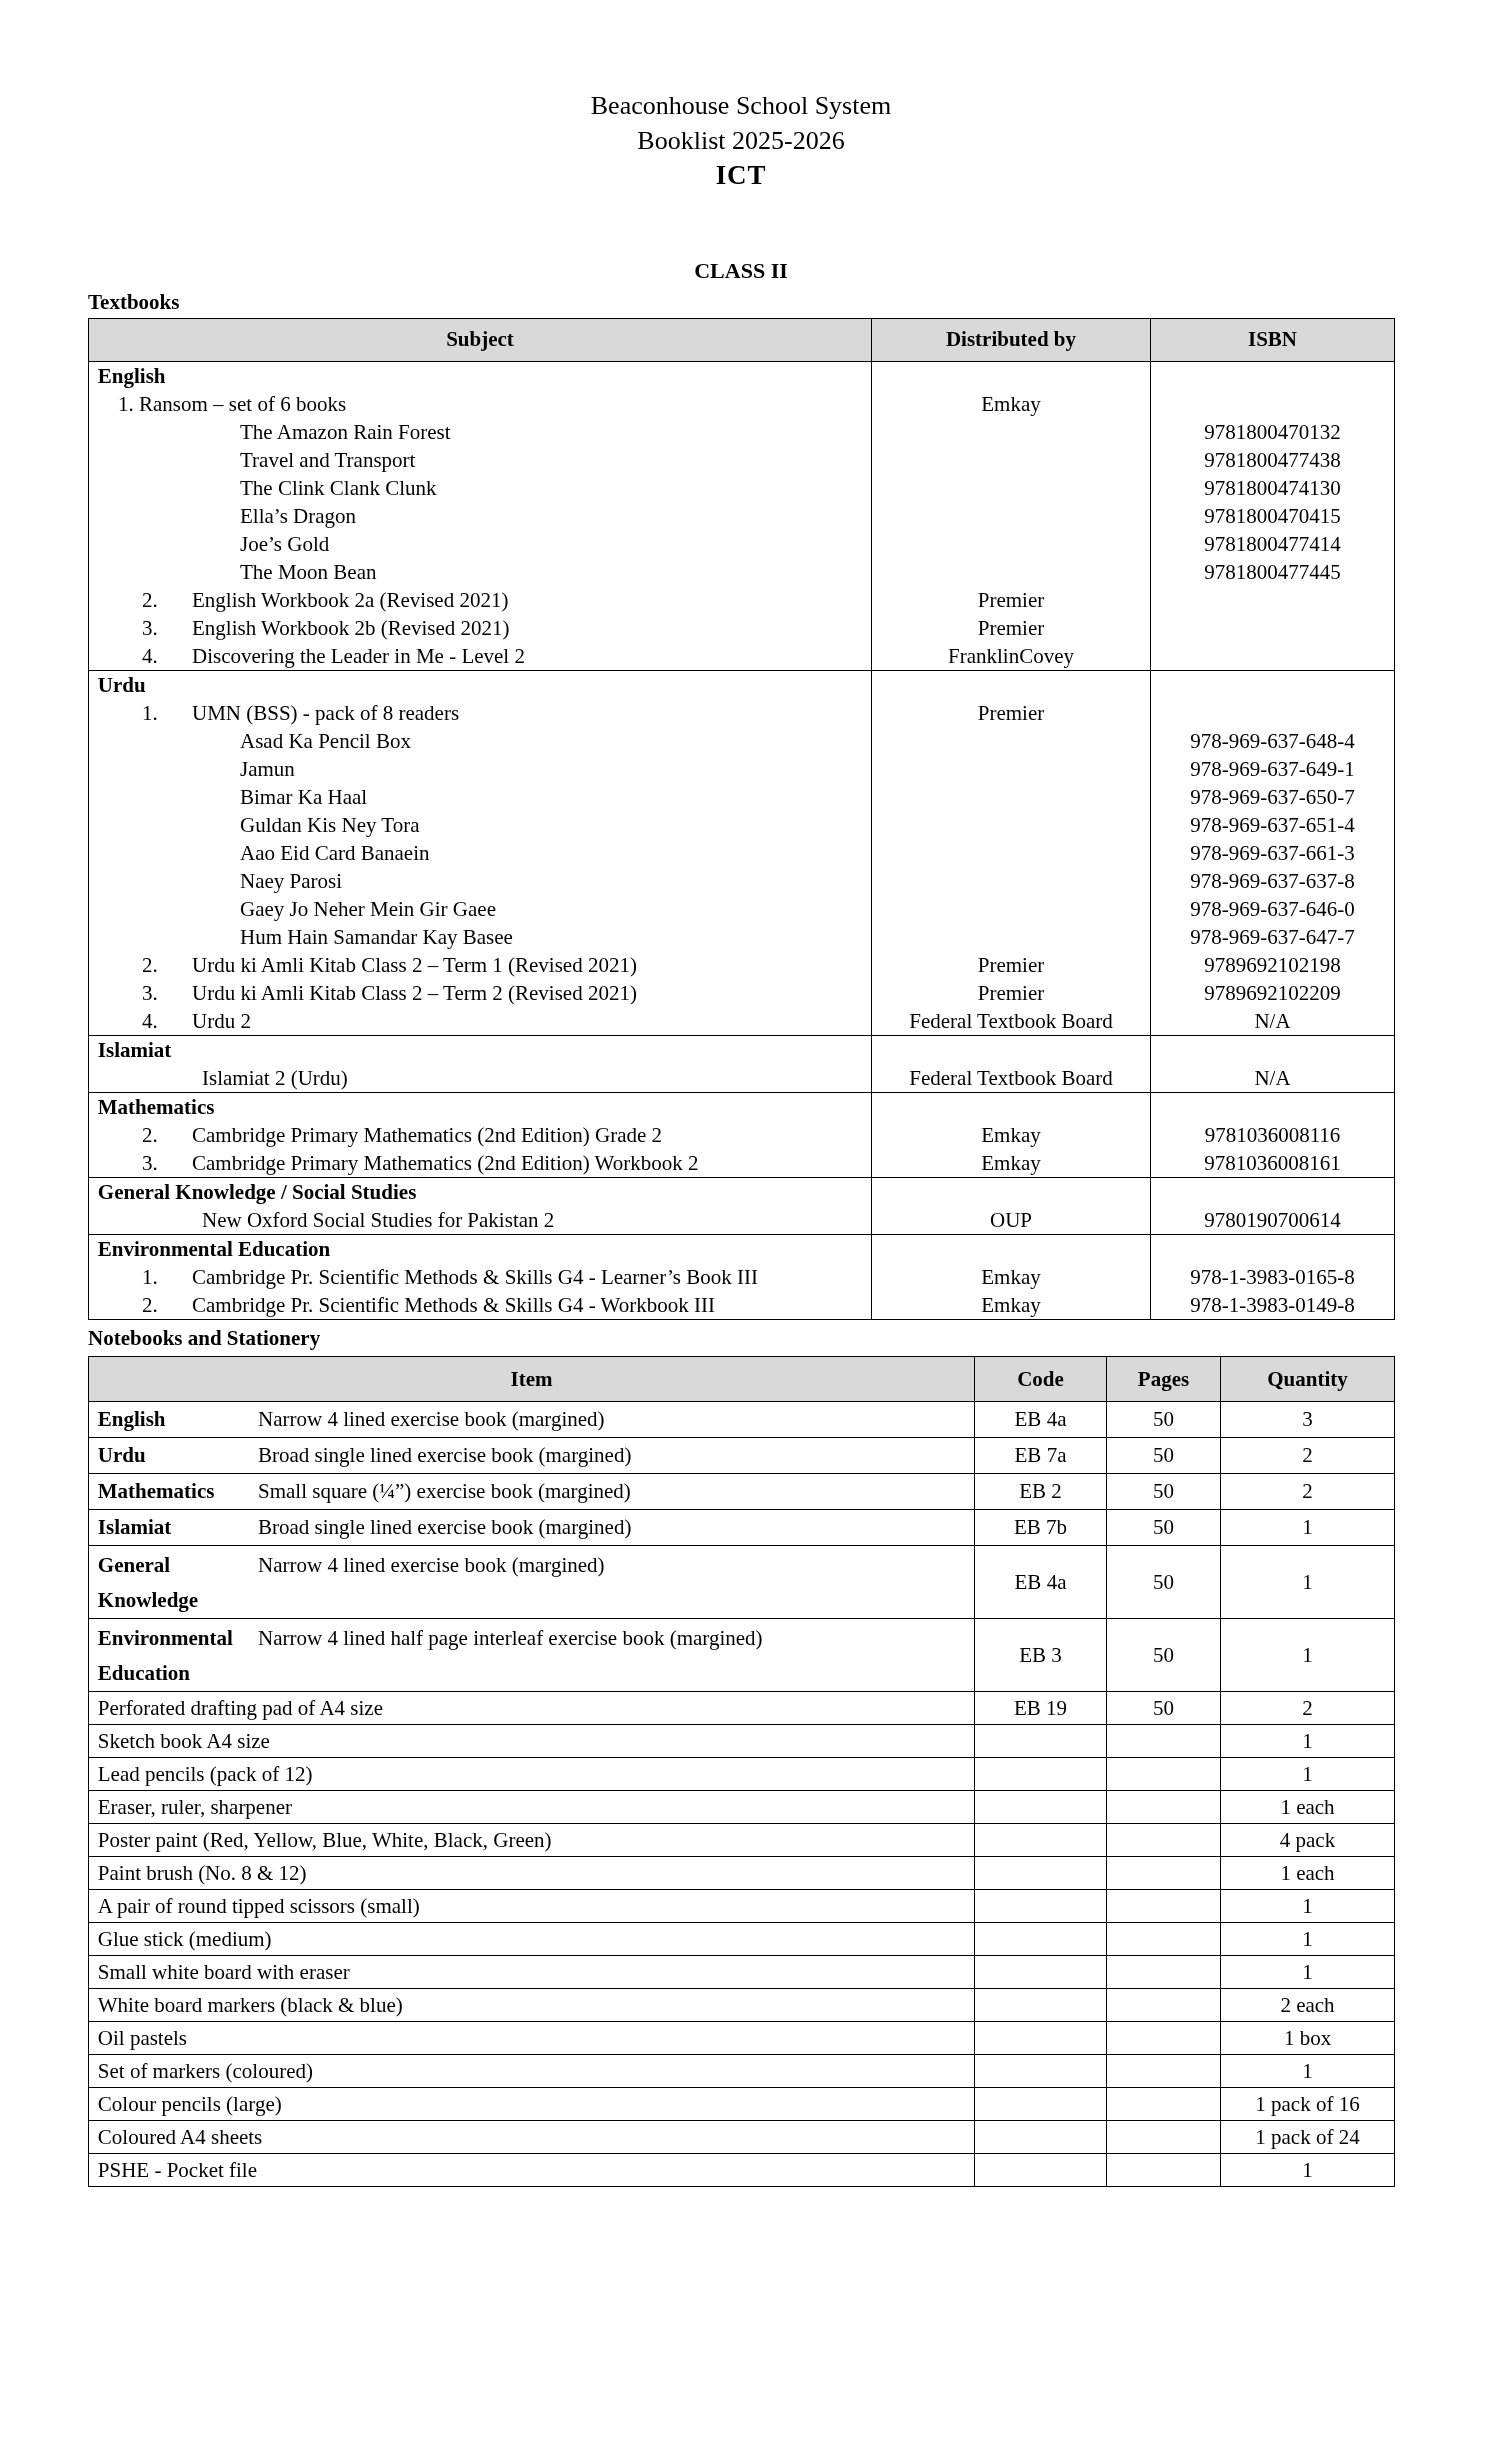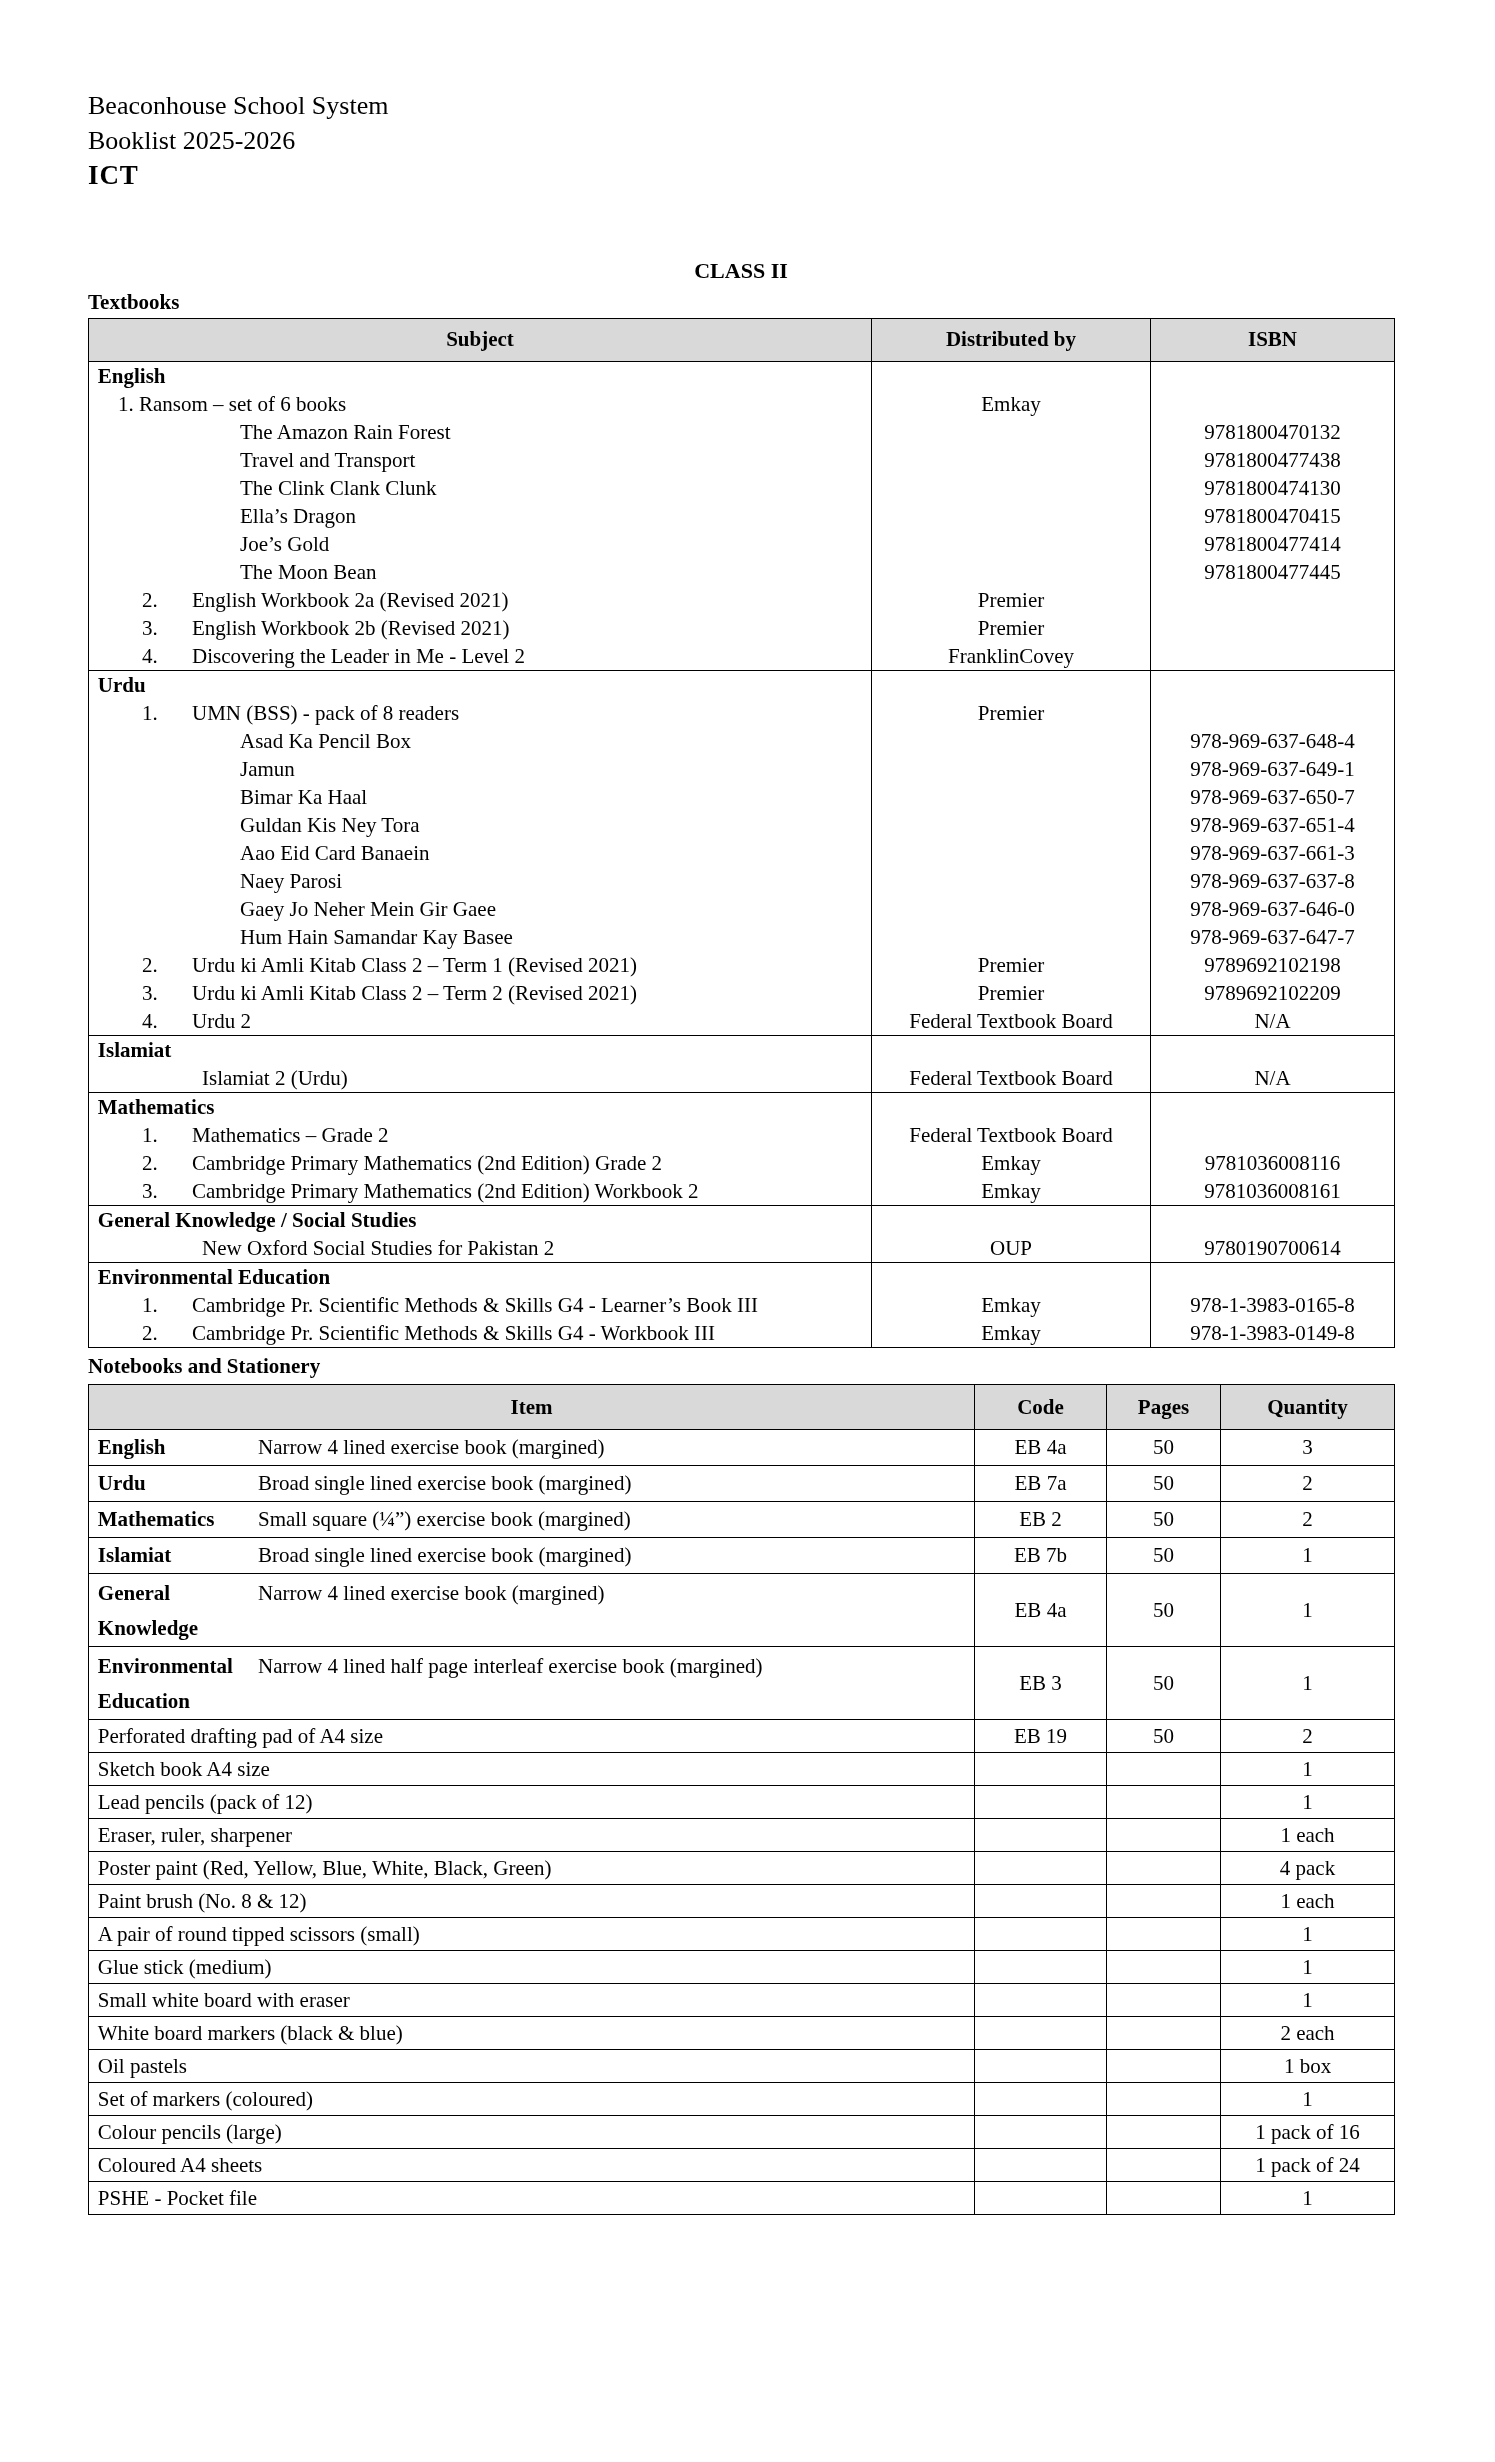--- a/index.html
+++ b/index.html
@@ -2,21 +2,21 @@
 <html style="font-size:14px"><head>
 <meta charset="utf-8">
 <style>
   html,body{margin:0;padding:0;}
   body{
     width:1495px;height:2462px;background:#ffffff;color:#000;
     font-family:"Liberation Serif", serif;
     position:relative;overflow:hidden;
   }
   .content{width:1306px;margin-left:88px;}
-  .title-block{margin-top:88px;font-size:26px;line-height:35px;}
+  .title-block{margin-top:88px;text-align:center;font-size:26px;line-height:35px;}
   .title-bold{font-weight:bold;font-size:27px;letter-spacing:0.9px;}
   .class-heading{margin-top:65px;text-align:center;font-size:22px;font-weight:bold;line-height:26px;}
   .section-label{margin-top:5.3px;font-size:21px;font-weight:bold;line-height:26px;}
 
   table{border-collapse:collapse;width:1306px;table-layout:fixed;border:1.8px solid #000;}
   th{background:#d9d9d9;border:1.8px solid #000;font-size:21px;font-weight:bold;text-align:center;}
 
   
   .tb{margin-top:2.6px;}
   .tb th{height:40px;margin-left:9px;}
@@ -252,27 +252,20 @@
             <div class="i4">Islamiat 2 (Urdu)</div>
           </td>
           <td class="c-dist">Federal Textbook Board</td>
           <td class="c-isbn">N/A</td>
         </tr>
         <tr class="sec-start">
           <td class="c-sub">
             <div class="i0">Mathematics</div>
           </td>
           <td class="c-dist"></td>
-          <td class="c-isbn"></td>
-        </tr>
-        <tr>
-          <td class="c-sub">
-            <div class="i2"><span class="num">1.</span><span>Mathematics – Grade 2</span></div>
-          </td>
-          <td class="c-dist">Federal Textbook Board</td>
           <td class="c-isbn"></td>
         </tr>
         <tr>
           <td class="c-sub">
             <div class="i2"><span class="num">2.</span><span>Cambridge Primary Mathematics (2nd Edition) Grade 2</span></div>
           </td>
           <td class="c-dist">Emkay</td>
           <td class="c-isbn">9781036008116</td>
         </tr>
         <tr>

